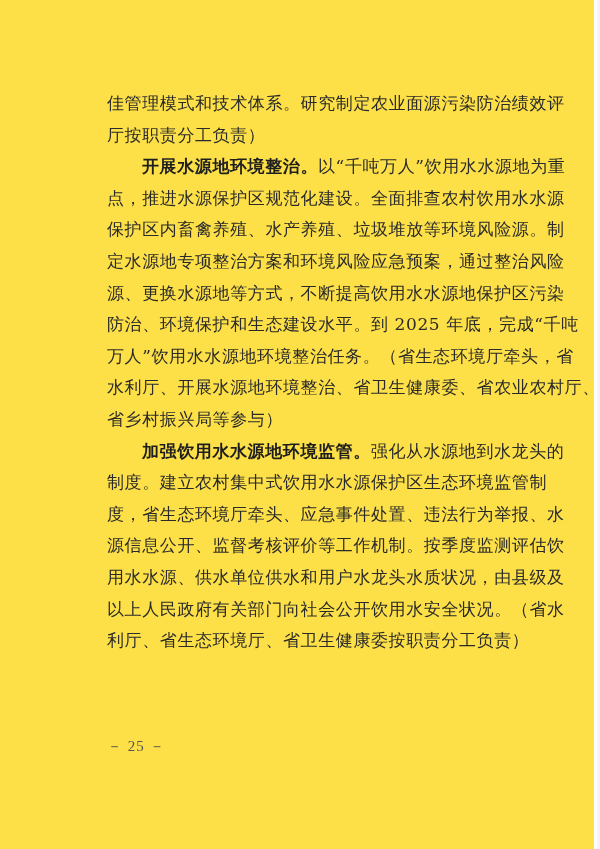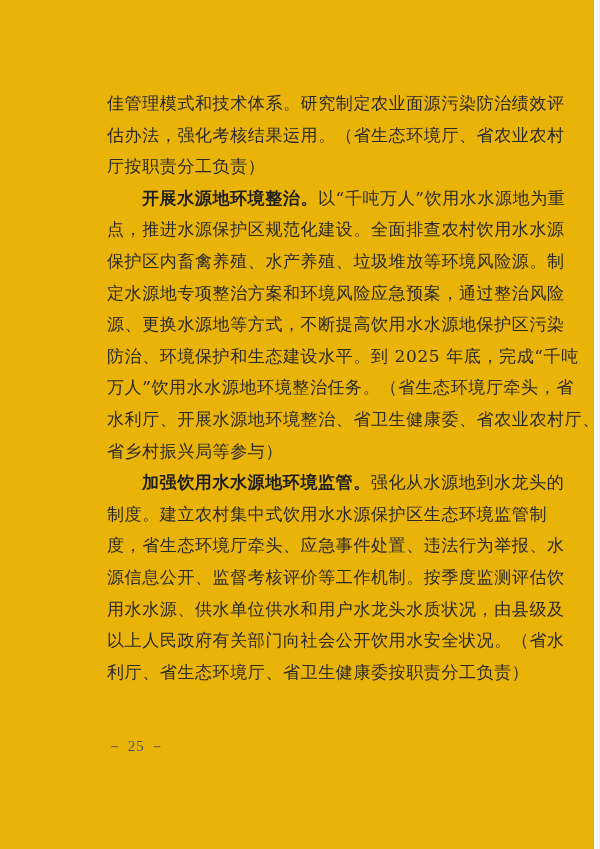--- a/index.html
+++ b/index.html
@@ -1,17 +1,17 @@
 <!DOCTYPE html>
 <html><head>
 <meta charset="utf-8">
 <style>
   html, body { margin: 0; padding: 0; background: #ffffff; }
   body { width: 600px; height: 849px; position: relative; overflow: hidden; }
-  .page { position: absolute; left: 0; top: 0; width: 600px; height: 849px; background: #eab308; }
+  .page { position: absolute; left: 0; top: 0; width: 600px; height: 849px; background: #fde047; }
   .edge { position: absolute; right: 0; top: 0; width: 6px; height: 849px; background: linear-gradient(to right, #ffffff, #f1f1f1); }
   .body-text {
     position: absolute; left: 107px; top: 88px; width: 388px;
     font-family: "DejaVu Serif", "Liberation Serif", serif;
     font-size: 17px; line-height: 31.6px; color: #2a2a2a;
     letter-spacing: 0.6px;
   }
   .line { display: block; white-space: nowrap; height: 31.6px; text-align: justify; text-align-last: justify; }
   .line.last { text-align-last: left; }
   .indent { padding-left: 35px; }
@@ -24,21 +24,20 @@
   }
 </style>
 </head>
 <body>
 
 <div class="page">
   <div class="edge"></div>
 
   <div class="body-text">
     <span class="line">佳管理模式和技术体系。研究制定农业面源污染防治绩效评</span>
-    <span class="line">估办法，强化考核结果运用。（省生态环境厅、省农业农村</span>
     <span class="line last">厅按职责分工负责）</span>
 
 
     <span class="line indent"><span class="lead">开展水源地环境整治。</span><span>以“千吨万人”饮用水水源地为重</span></span>
     <span class="line">点，推进水源保护区规范化建设。全面排查农村饮用水水源</span>
     <span class="line">保护区内畜禽养殖、水产养殖、垃圾堆放等环境风险源。制</span>
     <span class="line">定水源地专项整治方案和环境风险应急预案，通过整治风险</span>
     <span class="line">源、更换水源地等方式，不断提高饮用水水源地保护区污染</span>
     <span class="line">防治、环境保护和生态建设水平。到 2025 年底，完成“千吨</span>
     <span class="line">万人”饮用水水源地环境整治任务。（省生态环境厅牵头，省</span>

